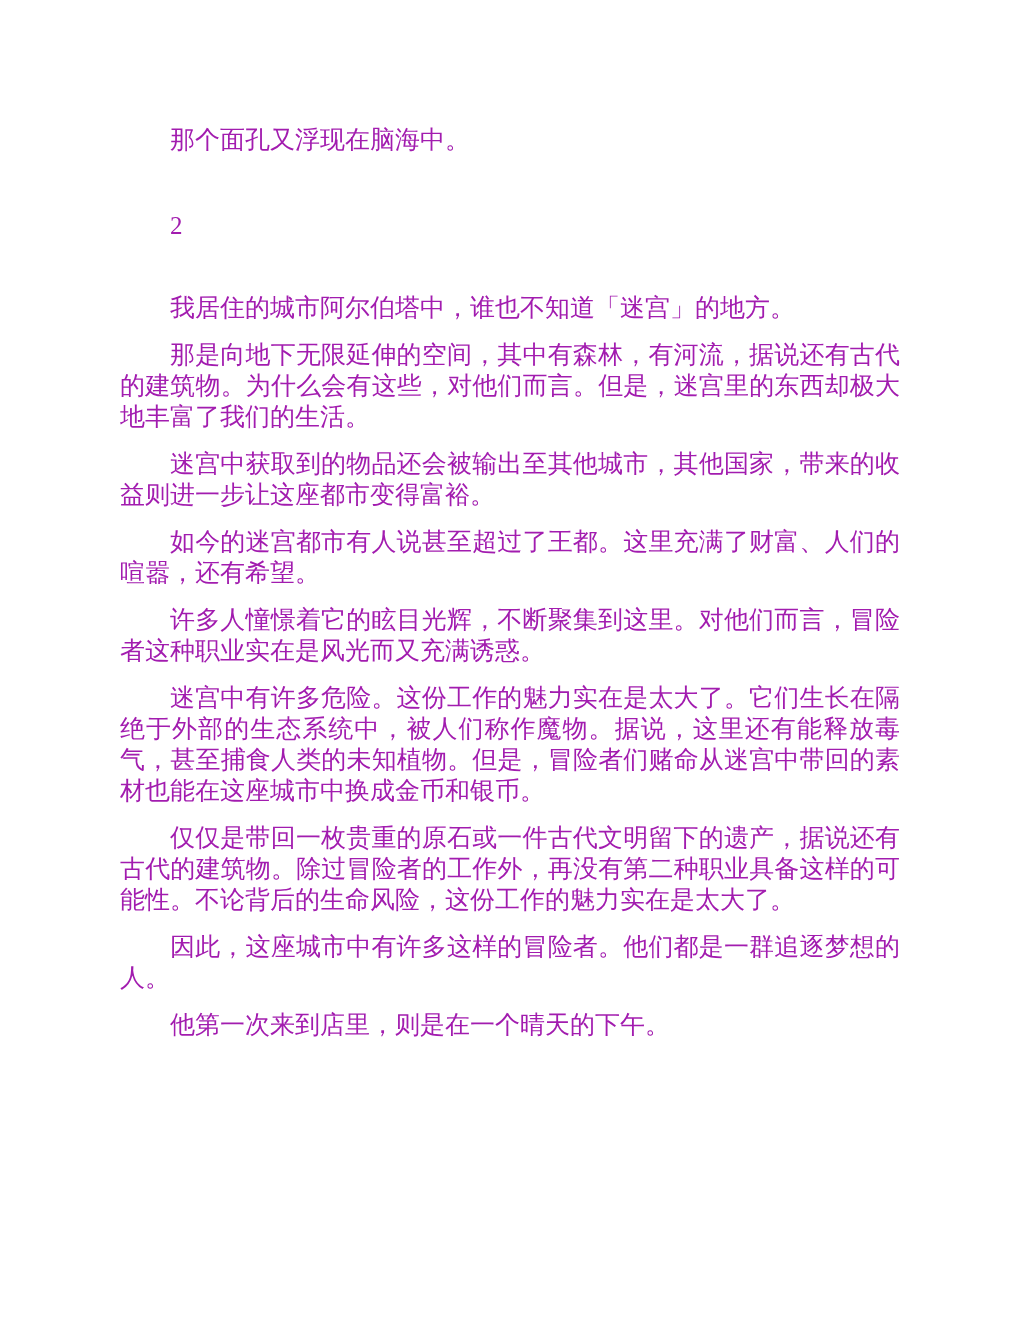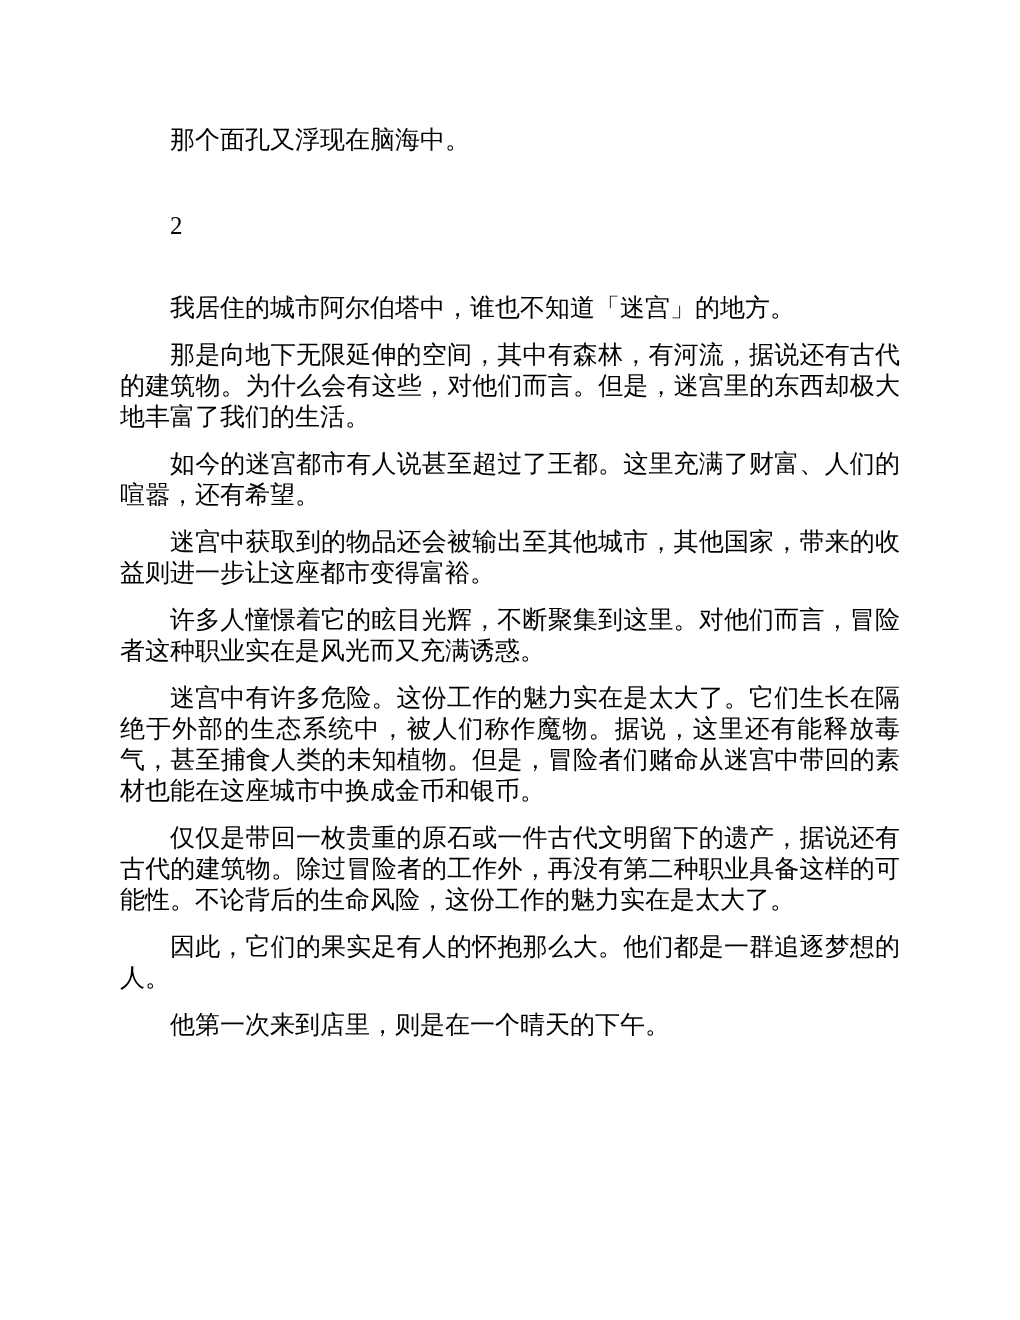--- a/index.html
+++ b/index.html
@@ -16,21 +16,21 @@
   }
   .page {
     position: absolute;
     top: 0;
     left: 0;
     width: 1020px;
     height: 1320px;
     box-sizing: border-box;
     padding: 124px 120px 0 120px;
     background: #ffffff;
-    color: #000000;
+    color: #a21caf;
     font-size: 25px;
     line-height: 31px;
   }
   .para {
     margin: 0 0 16px 0;
     text-align: justify;
     text-indent: 2em;
     word-break: break-all;
     overflow-wrap: break-word;
   }
@@ -41,20 +41,20 @@
   }
 </style>
 </head>
 <body>
 
 <div class="page">
   <p class="para">那个面孔又浮现在脑海中。</p>
   <div class="section-num">2</div>
   <p class="para">我居住的城市阿尔伯塔中，谁也不知道「迷宫」的地方。</p>
   <p class="para">那是向地下无限延伸的空间，其中有森林，有河流，据说还有古代的建筑物。为什么会有这些，对他们而言。但是，迷宫里的东西却极大地丰富了我们的生活。</p>
+  <p class="para">迷宫中获取到的物品还会被输出至其他城市，其他国家，带来的收益则进一步让这座都市变得富裕。</p>
   <p class="para">如今的迷宫都市有人说甚至超过了王都。这里充满了财富、人们的喧嚣，还有希望。</p>
-  <p class="para">迷宫中获取到的物品还会被输出至其他城市，其他国家，带来的收益则进一步让这座都市变得富裕。</p>
   <p class="para">许多人憧憬着它的眩目光辉，不断聚集到这里。对他们而言，冒险者这种职业实在是风光而又充满诱惑。</p>
   <p class="para">迷宫中有许多危险。这份工作的魅力实在是太大了。它们生长在隔绝于外部的生态系统中，被人们称作魔物。据说，这里还有能释放毒气，甚至捕食人类的未知植物。但是，冒险者们赌命从迷宫中带回的素材也能在这座城市中换成金币和银币。</p>
   <p class="para">仅仅是带回一枚贵重的原石或一件古代文明留下的遗产，据说还有古代的建筑物。除过冒险者的工作外，再没有第二种职业具备这样的可能性。不论背后的生命风险，这份工作的魅力实在是太大了。</p>
-  <p class="para">因此，它们的果实足有人的怀抱那么大。他们都是一群追逐梦想的人。</p>
+  <p class="para">因此，这座城市中有许多这样的冒险者。他们都是一群追逐梦想的人。</p>
   <p class="para">他第一次来到店里，则是在一个晴天的下午。</p>
 </div>
 
 </body></html>

